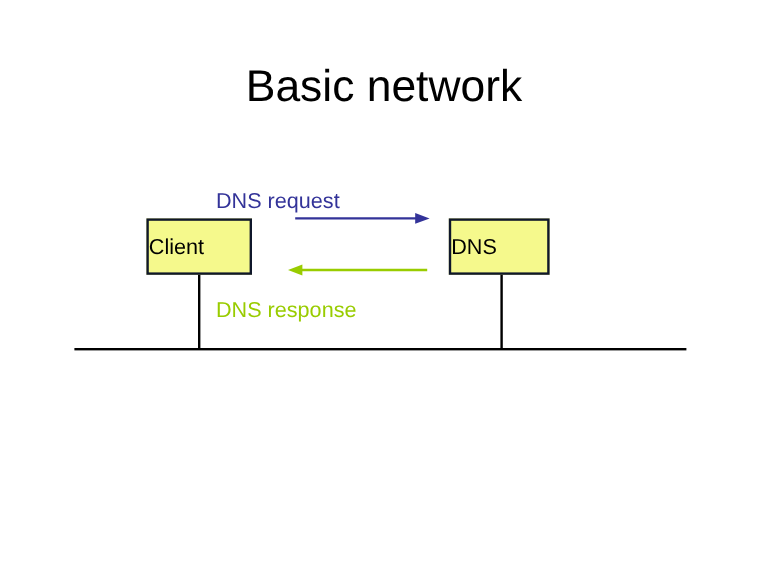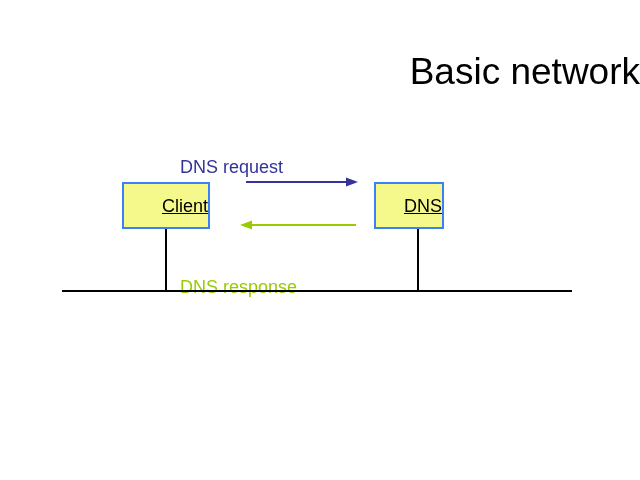--- a/index.html
+++ b/index.html
@@ -18,53 +18,52 @@
     position: relative;
     width: 640px;
     height: 480px;
     background: #ffffff;
   }
   #slide-title {
     position: absolute;
     left: 0;
     top: 52px;
     width: 640px;
-    text-align: right;
+    text-align: center;
     font-size: 37px;
     font-weight: normal;
     color: #000000;
     letter-spacing: 0px;
     line-height: 1.1;
     white-space: nowrap;
   }
   .node-box {
     position: absolute;
     box-sizing: border-box;
-    border: 2px solid #3b82f6;
+    border: 2px solid #0f172a;
     display: flex;
     align-items: center;
-    justify-content: flex-end;
-    text-decoration: underline;
+    justify-content: flex-start;
   }
   .node-label {
     font-size: 18px;
     color: #000000;
     white-space: nowrap;
     line-height: 1;
   }
   #client-box {
     left: 122px;
     top: 182px;
     width: 88px;
     height: 47px;
   }
   #dns-box {
     left: 374px;
     top: 182px;
-    width: 70px;
+    width: 84px;
     height: 47px;
   }
   .drop-line {
     position: absolute;
     width: 2px;
     background: #000000;
   }
   #client-drop-line {
     left: 165px;
     top: 229px;
@@ -136,21 +135,21 @@
   <svg id="request-arrow" class="arrow-svg" viewBox="0 0 112 12">
     <line x1="0" y1="6" x2="102" y2="6" stroke="#333399" stroke-width="2"></line>
     <polygon points="112,6 100,1.5 100,10.5" fill="#333399"></polygon>
   </svg>
 
   <svg id="response-arrow" class="arrow-svg" viewBox="0 0 116 12">
     <line x1="116" y1="6" x2="10" y2="6" stroke="#99cc00" stroke-width="2"></line>
     <polygon points="0,6 12,1.5 12,10.5" fill="#99cc00"></polygon>
   </svg>
 
-  <div id="response-label" class="flow-label" style="color:#99cc00;margin-top:29px;">DNS response</div>
+  <div id="response-label" class="flow-label" style="color:#99cc00;">DNS response</div>
 
   <div id="client-drop-line" class="drop-line"></div>
 
   <div id="dns-drop-line" class="drop-line"></div>
 
   <div id="bus-line"></div>
 
 </div>
 
 </body></html>

